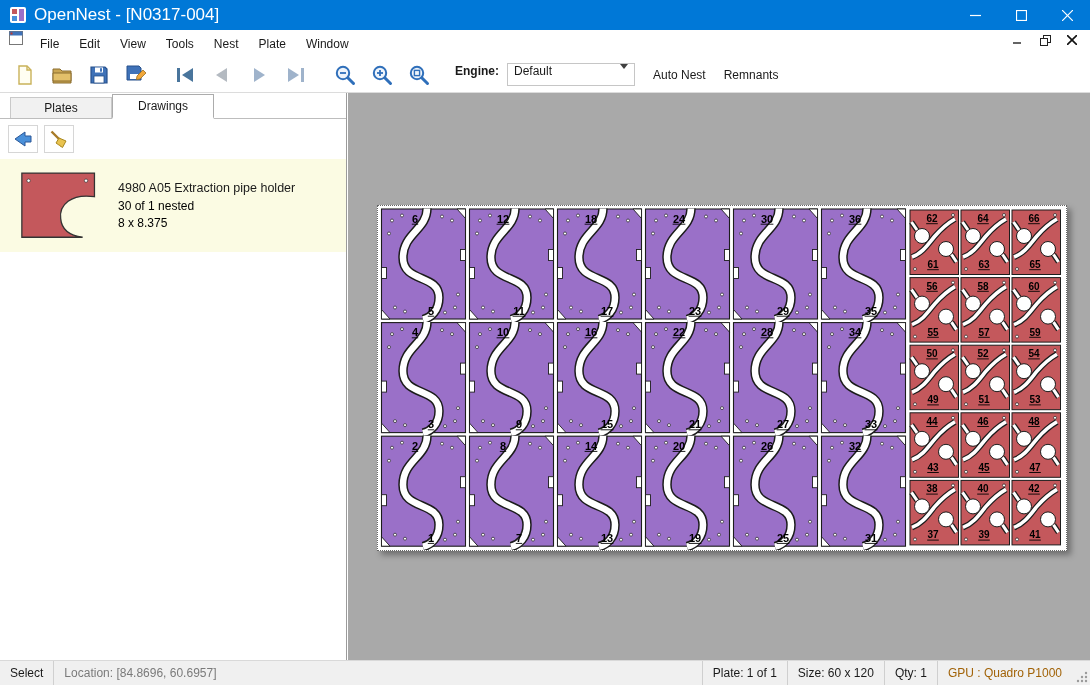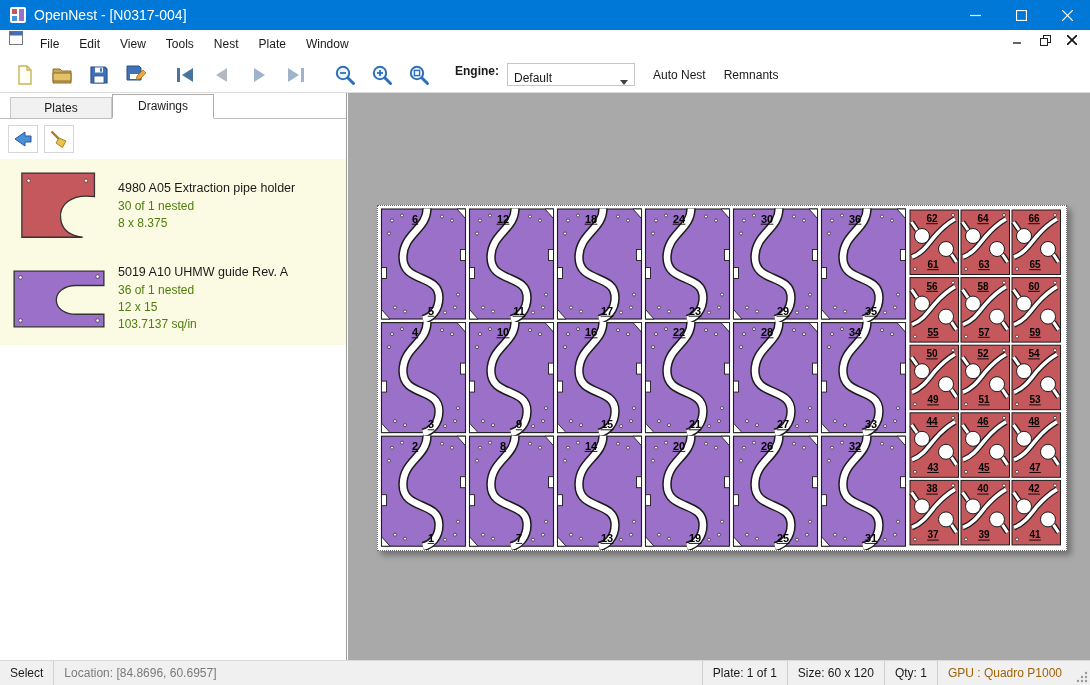--- a/index.html
+++ b/index.html
@@ -1,47 +1,47 @@
 <!DOCTYPE html>
 <html><head>
 <meta charset="utf-8">
 <style>
 *{box-sizing:border-box;margin:0;padding:0}
 html,body{width:1090px;height:685px}
 body{font-family:"Liberation Sans",sans-serif;font-size:12px;color:#1a1a1a;position:relative;overflow:hidden;background:#fff}
 .titlebar{position:absolute;top:0;left:0;right:0;height:30px;background:#0078d7;display:flex;align-items:center;color:#fff}
 .app-icon{margin:0 7px 0 9px;display:flex}
-.title-text{font-size:14px}
+.title-text{font-size:17px}
 .win-controls{margin-left:auto;display:flex;height:100%}
 .win-btn{width:46px;height:100%;display:flex;align-items:center;justify-content:center}
 .menubar{position:absolute;top:30px;left:0;right:0;height:29px;background:#fff;display:flex;align-items:flex-start;border-bottom:1px solid #ededed}
 .mdi-icon{margin:0 6px 0 8px;display:flex}
 .menu-item{padding:0 10px;height:100%;display:flex;align-items:center;cursor:default}
 .menu-right{margin-left:auto;display:flex;align-items:center;padding-right:6px;gap:3px}
 .mwin-btn{width:24px;height:20px;display:flex;align-items:center;justify-content:center}
 .toolbar{position:absolute;top:57px;left:0;right:0;height:36px;background:#fff;display:flex;align-items:center;border-bottom:1px solid #dcdcdc;padding-left:6px}
 .tb-btn{width:37px;height:30px;display:flex;align-items:center;justify-content:center}
 .tb-gap{width:12px}
 .engine-label{font-weight:bold;margin:0 8px 8px 18px}
-.engine-select{width:128px;height:23px;border:1px solid #c6c6c6;background:#fff;display:flex;align-items:flex-end;padding:0 6px}
+.engine-select{width:128px;height:23px;border:1px solid #c6c6c6;background:#fff;display:flex;align-items:flex-start;padding:0 6px}
 .engine-value{flex:1}
 .caret{width:0;height:0;border-left:4px solid transparent;border-right:4px solid transparent;border-top:5px solid #404040}
 .tb-label{margin-left:18px;cursor:default}
 .sidebar{position:absolute;top:93px;left:0;width:347px;bottom:25px;background:#fff;border-right:1px solid #9b9b9b;display:flex;flex-direction:column}
 .tabstrip{display:flex;align-items:flex-end;height:26px;border-bottom:1px solid #bdbdbd;background:#fff;padding-left:10px}
 .tab{width:102px;display:flex;align-items:center;justify-content:center}
 .tab-inactive{height:21px;background:#f1f1f1;border:1px solid #c9c9c9;border-bottom:none}
 .tab-active{height:25px;background:#fff;border:1px solid #acacac;border-bottom:2px solid #fff;margin-bottom:-1px}
 .panel-tools{height:40px;display:flex;align-items:center;gap:6px;padding-left:8px}
 .ptool-btn{width:30px;height:28px;border:1px solid #d6d6d6;background:#fff;display:flex;align-items:center;justify-content:center}
 .drawing-item{background:#fbfbe3;display:flex;align-items:center;min-height:93px;cursor:default}
 .thumb{width:118px;display:flex;align-items:center;justify-content:center}
 .item-text{display:flex;flex-direction:column;gap:1px}
 .item-title{font-weight:normal;font-size:12.5px;margin-bottom:2px}
-.item-meta{color:#4d7c0f;line-height:16px}
+.item-meta{color:#000000;line-height:16px}
 .sidebar-filler{flex:1;background:#fff}
 .canvas{position:absolute;top:93px;left:348px;right:0;bottom:25px;background:#a9a9a9}
 .plate{position:absolute;left:29px;top:112px;width:690px;height:346px;background:#fff;border:1px dotted #666;box-shadow:4px 4px 6px rgba(0,0,0,0.35)}
 .plate svg{display:block}
 .statusbar{position:absolute;left:0;right:0;bottom:0;height:25px;background:#f0f0f0;border-top:1px solid #d9d9d9;display:flex;align-items:center}
 .sb-cell{display:flex;align-items:center;padding:10px 10px;height:100%;white-space:nowrap}
 .sb-sep{width:1px;height:100%;background:#d0d0d0}
 .sb-loc{color:#7a7a7a}
 .sb-right{margin-left:auto;display:flex;height:100%;align-items:center}
 .sb-right .sb-cell{border-left:1px solid #cfcfcf}
@@ -225,37 +225,20 @@
         <circle cx="14" cy="15" r="2" fill="#fff" stroke="#333" stroke-width="0.8"></circle>
         <circle cx="82" cy="15" r="2" fill="#fff" stroke="#333" stroke-width="0.8"></circle>
       </svg>
     </div>
     <div class="item-text">
       <span class="item-title">4980 A05 Extraction pipe holder</span>
       <span class="item-meta">30 of 1 nested</span>
       <span class="item-meta">8 x 8.375</span>
     </div>
   </div>
-  <div class="drawing-item">
-    <div class="thumb">
-      <svg width="100" height="70" viewBox="0 0 110 78">
-        <path d="M5,8 H105 V24 H74 C60,24 52,32 52,40 C52,50 62,56 74,56 H105 V70 H5 Z" fill="#9a70c8" stroke="#333" stroke-width="1.5"></path>
-        <circle cx="12" cy="15" r="2" fill="#fff" stroke="#333" stroke-width="0.8"></circle>
-        <circle cx="98" cy="14" r="2" fill="#fff" stroke="#333" stroke-width="0.8"></circle>
-        <circle cx="12" cy="63" r="2" fill="#fff" stroke="#333" stroke-width="0.8"></circle>
-        <circle cx="98" cy="63" r="2" fill="#fff" stroke="#333" stroke-width="0.8"></circle>
-      </svg>
-    </div>
-    <div class="item-text">
-      <span class="item-title">5019 A10 UHMW guide Rev. A</span>
-      <span class="item-meta">36 of 1 nested</span>
-      <span class="item-meta">12 x 15</span>
-      <span class="item-meta">103.7137 sq/in</span>
-    </div>
-  </div>
   <div class="sidebar-filler"></div>
 </div>
 
 <div class="canvas">
   <div class="plate">
     <svg id="plate-svg" viewBox="0 0 688 344" width="688" height="344" style="font-family:'Liberation Sans',sans-serif">
         <g transform="translate(2,1.5)">
           <rect x="1.5" y="1.5" width="84" height="110" fill="#9a70c8" stroke="#1c1c1c" stroke-width="1.1"></rect>
           <path d="M47,1 C47,22 23,26 23,50 C23,76 59,66 59,90 C59,103 51,110 43,112" fill="none" stroke="#1c1c1c" stroke-width="9.5"></path>
           <path d="M47,1 C47,22 23,26 23,50 C23,76 59,66 59,90 C59,103 51,110 43,112" fill="none" stroke="#fff" stroke-width="6.5"></path>

